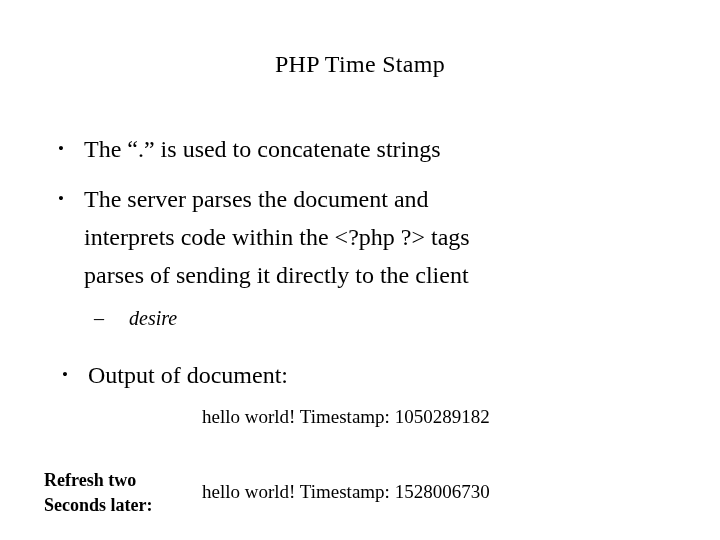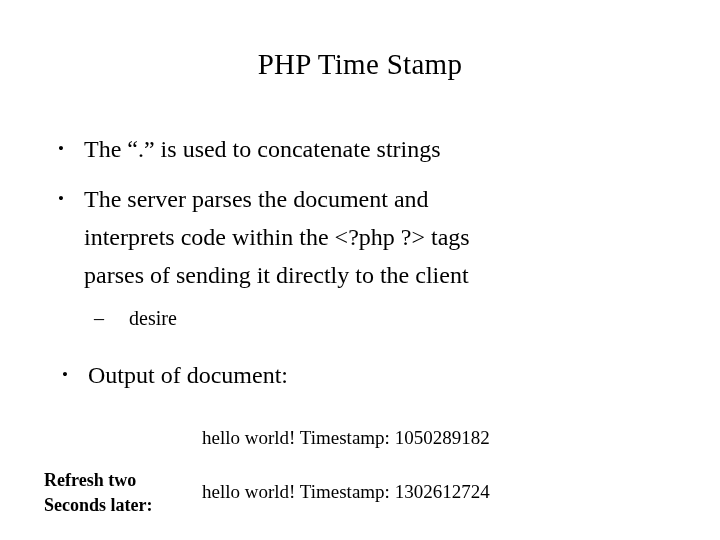--- a/index.html
+++ b/index.html
@@ -22,21 +22,21 @@
     background: #ffffff;
   }
 
   
   .slide-title {
     position: absolute;
     left: 0;
     top: 44px;
     width: 720px;
     text-align: center;
-    font-size: 29px;
+    font-size: 24px;
     line-height: 40px;
     letter-spacing: 0.3px;
     white-space: nowrap;
   }
 
   
   .body-area {
     position: absolute;
     left: 46px;
     top: 130px;
@@ -84,30 +84,31 @@
     text-align: left;
   }
   .subbullet-text {
     flex: 1 1 auto;
   }
   .subbullet-text .wrap-line {
     display: block;
   }
   .subbullet-text .wrap-line.indent {
     padding-left: 17px;
+    font-style: italic;
   }
 
   .spacer-sm { height: 12px; }
   .spacer-md { height: 22px; }
 
   
   .output-line-1 {
     position: absolute;
     left: 202px;
-    top: 426px;
+    top: 405px;
     font-size: 19px;
     line-height: 24px;
     white-space: nowrap;
   }
   .output-line-2 {
     position: absolute;
     left: 202px;
     top: 480px;
     font-size: 19px;
     line-height: 24px;
@@ -166,20 +167,20 @@
       <span class="bullet-marker">•</span>
       <span class="bullet-text">
         <span class="wrap-line">Output of document:</span>
       </span>
     </div>
 
   </div>
 
   <div class="output-line-1">hello world! Timestamp: 1050289182</div>
 
-  <div class="output-line-2">hello world! Timestamp: 1302612724</div>
+  <div class="output-line-2">hello world! Timestamp: 1528006730</div>
 
   <div class="refresh-note">
     <span class="note-line">Refresh two</span>
     <span class="note-line">Seconds later:</span>
   </div>
 
 </div>
 
 </body></html>

